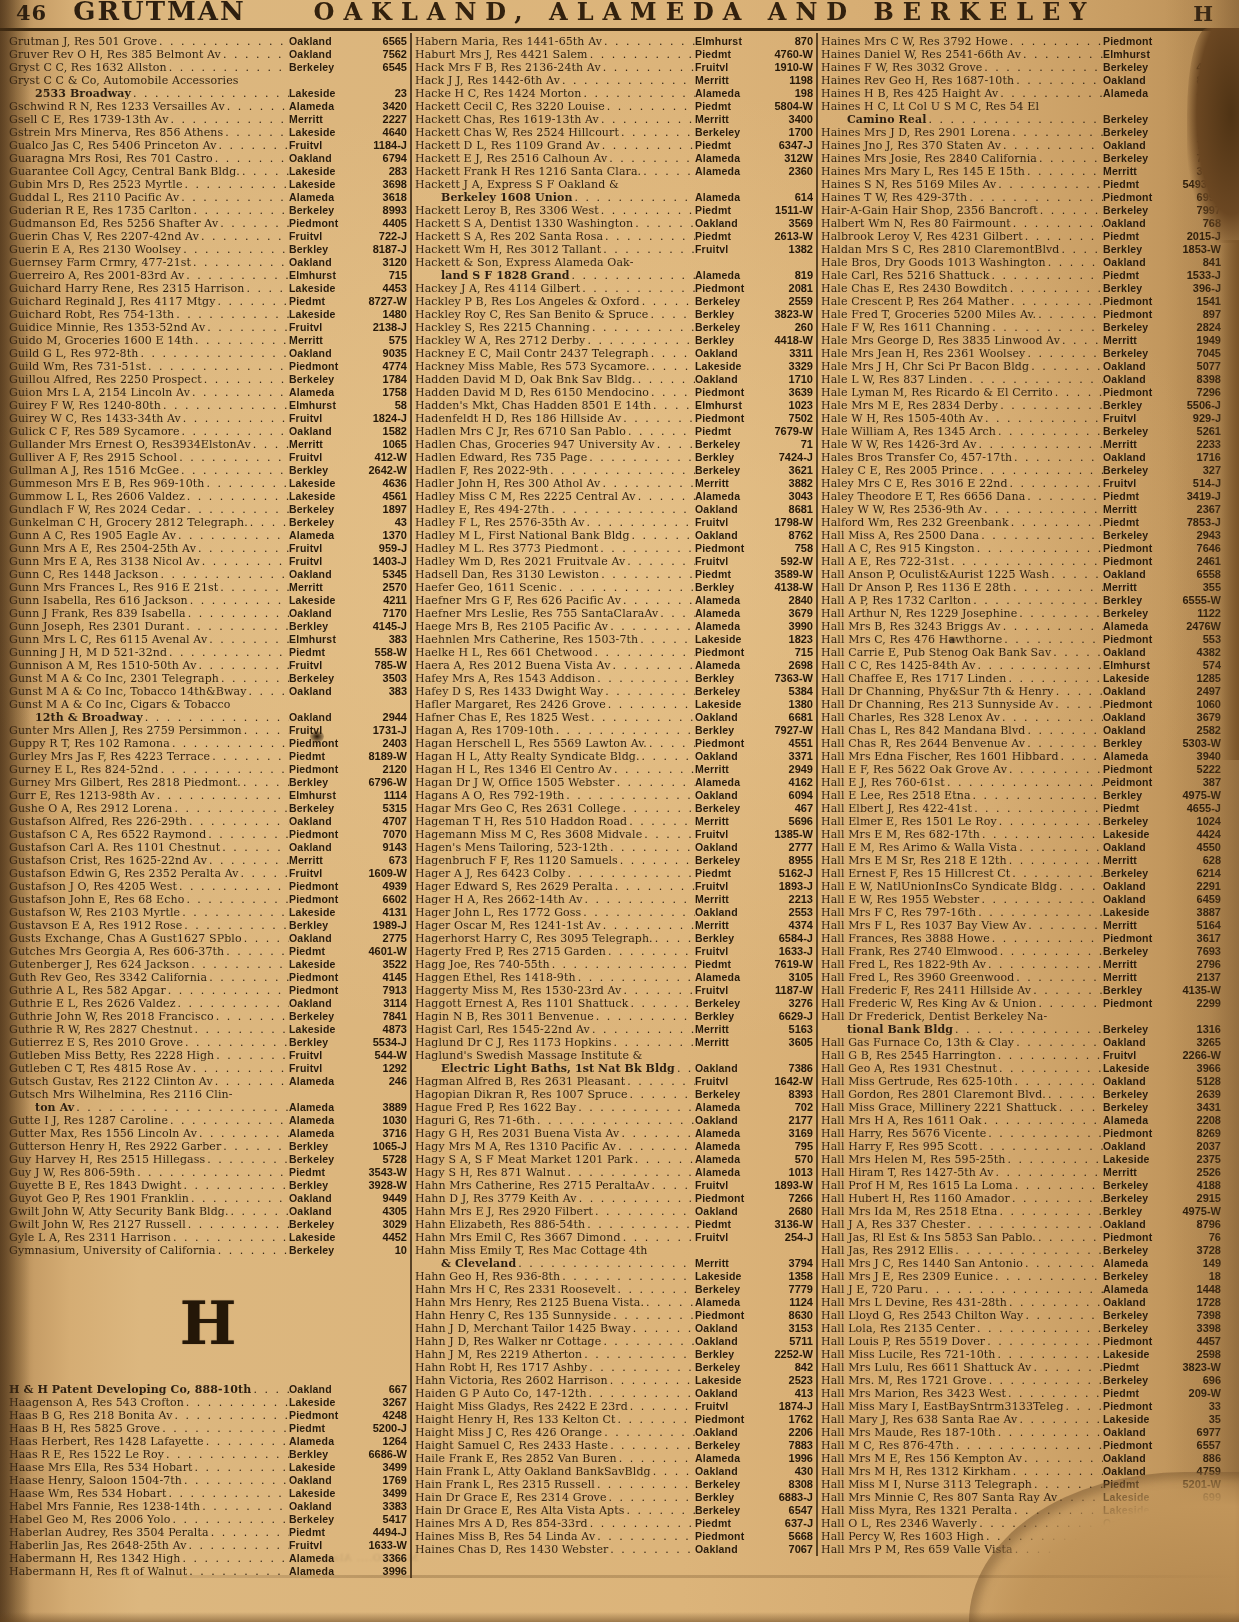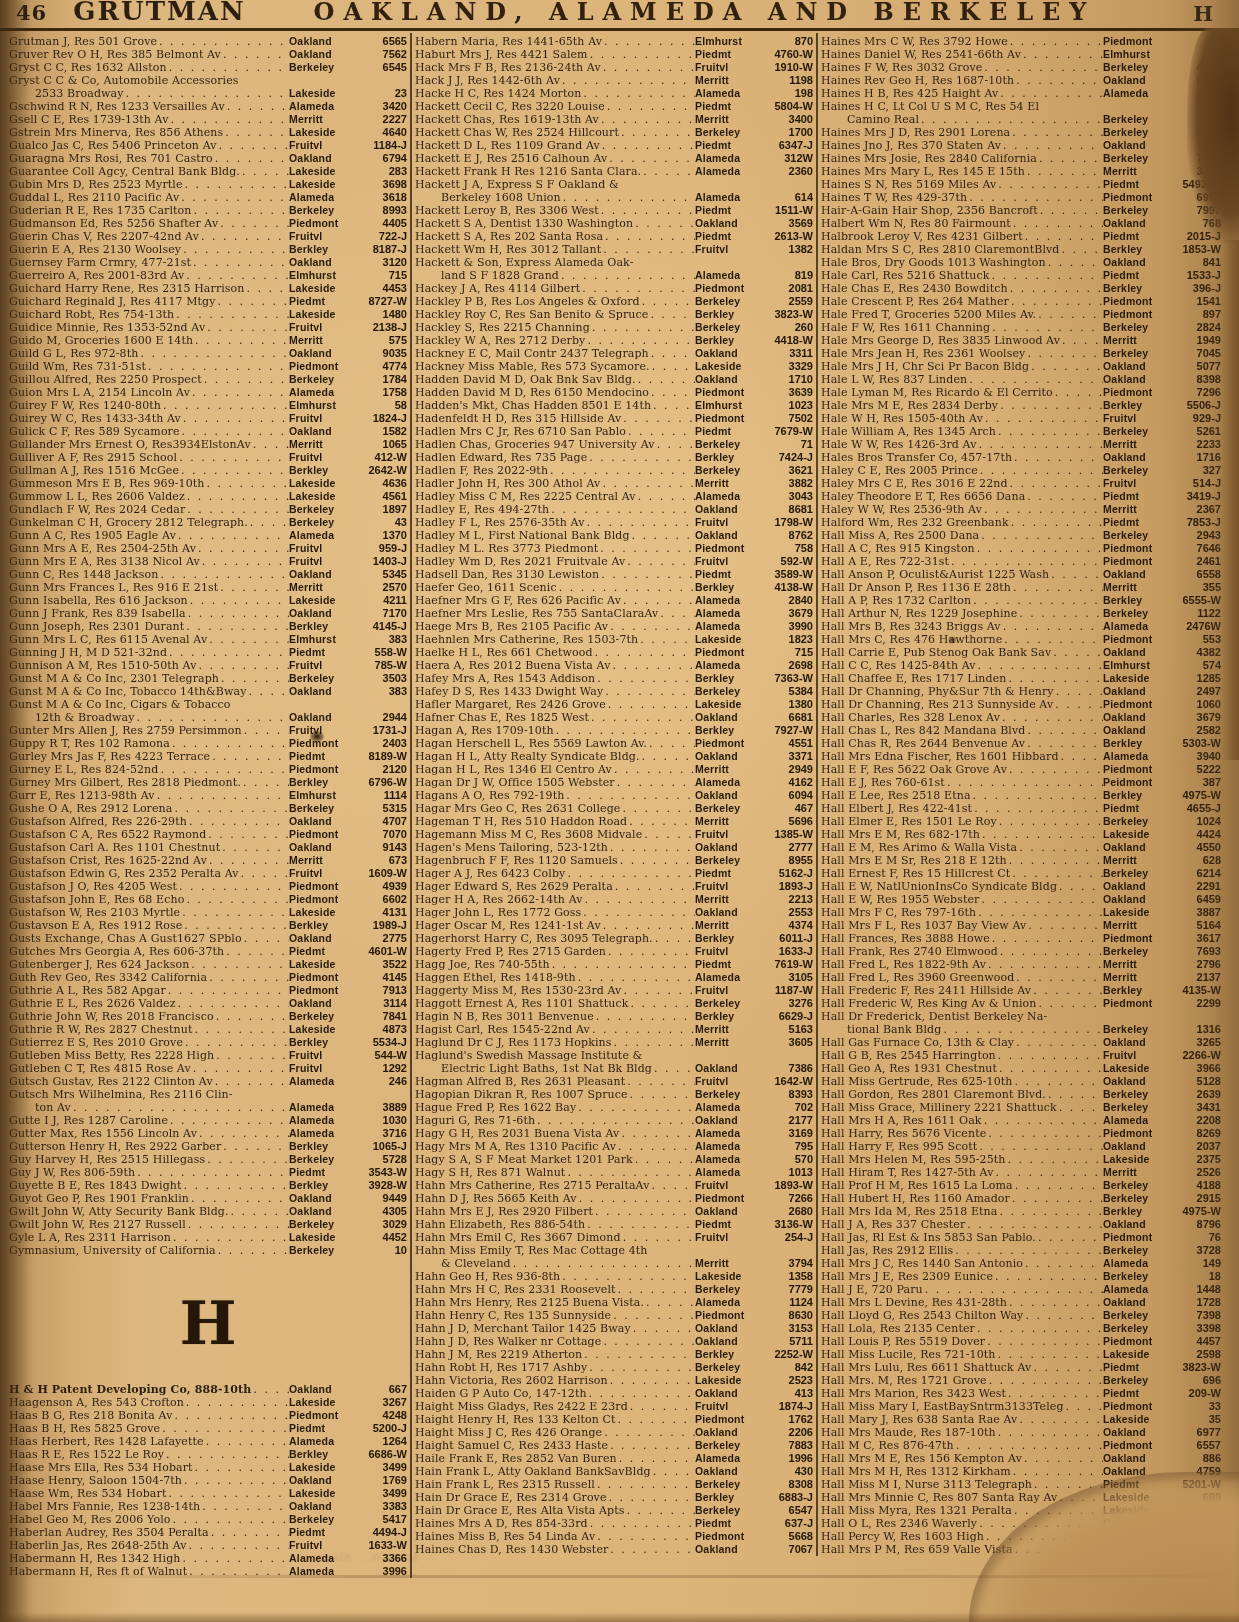--- a/index.html
+++ b/index.html
@@ -29,21 +29,21 @@
   .col1{border-right:2px solid rgba(56,37,15,.8);}
   .col2{border-right:2px solid rgba(56,37,15,.8);}
   .entry{margin:0;}
   .entry.gap{margin-top:0;}
   .entry.bold .nm{font-weight:700;}
   .line{display:flex;align-items:baseline;height:13px;line-height:13px;overflow:hidden;white-space:nowrap;}
   .nm{font-size:11px;flex:none;max-width:100%;letter-spacing:.1px;}
   .leader{flex:1 1 0;min-width:0;overflow:hidden;font-size:11px;letter-spacing:2px;padding:0 2px;color:#33241255;color:#2d1f10;}
   .ex{flex:none;width:70px;font-family:"Liberation Sans",sans-serif;font-weight:700;font-size:10.5px;letter-spacing:.2px;color:#271a0b;}
   .ph{flex:none;width:48px;text-align:right;font-family:"Liberation Sans",sans-serif;font-weight:700;font-size:11px;color:#241708;}
-  .cont .nm{padding-left:26px;}
+  .cont .nm{padding-left:26px;font-weight:bold;}
   .section-divider{
     text-align:center;font-size:60px;font-weight:700;color:#241708;
     margin:36px 0 30px;line-height:60px;
     text-shadow:0 0 1px rgba(36,23,8,.6);
   }
   
   .artifact{position:absolute;pointer-events:none;}
   .spine-shadow{left:0;top:0;width:30px;height:100%;
     background:linear-gradient(90deg,rgba(67,44,20,.55),rgba(67,44,20,0));}
   .right-edge{right:0;top:0;width:74px;height:100%;
@@ -1154,21 +1154,21 @@
       <div class="entry">
         <div class="line">
           <span class="nm">Hadden's Mkt, Chas Hadden 8501 E 14th</span>
           <span class="leader">. . . . . . . . . . . . . . . . . . . . . . . . . . . . . . . . . . . . . . . . . . . . . . . . . . . . . . . . . . . . </span>
           <span class="ex">Elmhurst</span>
           <span class="ph">1023</span>
         </div>
       </div>
       <div class="entry">
         <div class="line">
-          <span class="nm">Hadenfeldt H D, Res 315 Hillside Av</span>
+          <span class="nm">Hadenfeldt H D, Res 186 Hillside Av</span>
           <span class="leader">. . . . . . . . . . . . . . . . . . . . . . . . . . . . . . . . . . . . . . . . . . . . . . . . . . . . . . . . . . . . </span>
           <span class="ex">Piedmont</span>
           <span class="ph">7502</span>
         </div>
       </div>
       <div class="entry">
         <div class="line">
           <span class="nm">Hadlen Mrs C Jr, Res 6710 San Pablo</span>
           <span class="leader">. . . . . . . . . . . . . . . . . . . . . . . . . . . . . . . . . . . . . . . . . . . . . . . . . . . . . . . . . . . . </span>
           <span class="ex">Piedmt</span>
@@ -1477,21 +1477,21 @@
           <span class="leader">. . . . . . . . . . . . . . . . . . . . . . . . . . . . . . . . . . . . . . . . . . . . . . . . . . . . . . . . . . . . </span>
           <span class="ex">Merritt</span>
           <span class="ph">4374</span>
         </div>
       </div>
       <div class="entry">
         <div class="line">
           <span class="nm">Hagerhorst Harry C, Res 3095 Telegraph.</span>
           <span class="leader">. . . . . . . . . . . . . . . . . . . . . . . . . . . . . . . . . . . . . . . . . . . . . . . . . . . . . . . . . . . . </span>
           <span class="ex">Berkley</span>
-          <span class="ph">6011-J</span>
+          <span class="ph">6584-J</span>
         </div>
       </div>
       <div class="entry">
         <div class="line">
           <span class="nm">Hagerty Fred P, Res 2715 Garden</span>
           <span class="leader">. . . . . . . . . . . . . . . . . . . . . . . . . . . . . . . . . . . . . . . . . . . . . . . . . . . . . . . . . . . . </span>
           <span class="ex">Fruitvl</span>
           <span class="ph">1633-J</span>
         </div>
       </div>
@@ -1629,21 +1629,21 @@
       <div class="entry">
         <div class="line">
           <span class="nm">Hahn Mrs Catherine, Res 2715 PeraltaAv</span>
           <span class="leader">. . . . . . . . . . . . . . . . . . . . . . . . . . . . . . . . . . . . . . . . . . . . . . . . . . . . . . . . . . . . </span>
           <span class="ex">Fruitvl</span>
           <span class="ph">1893-W</span>
         </div>
       </div>
       <div class="entry">
         <div class="line">
-          <span class="nm">Hahn D J, Res 5665 Keith Av</span>
+          <span class="nm">Hahn D J, Res 3779 Keith Av</span>
           <span class="leader">. . . . . . . . . . . . . . . . . . . . . . . . . . . . . . . . . . . . . . . . . . . . . . . . . . . . . . . . . . . . </span>
           <span class="ex">Piedmont</span>
           <span class="ph">7266</span>
         </div>
       </div>
       <div class="entry">
         <div class="line">
           <span class="nm">Hahn Mrs E J, Res 2920 Filbert</span>
           <span class="leader">. . . . . . . . . . . . . . . . . . . . . . . . . . . . . . . . . . . . . . . . . . . . . . . . . . . . . . . . . . . . </span>
           <span class="ex">Oakland</span>

